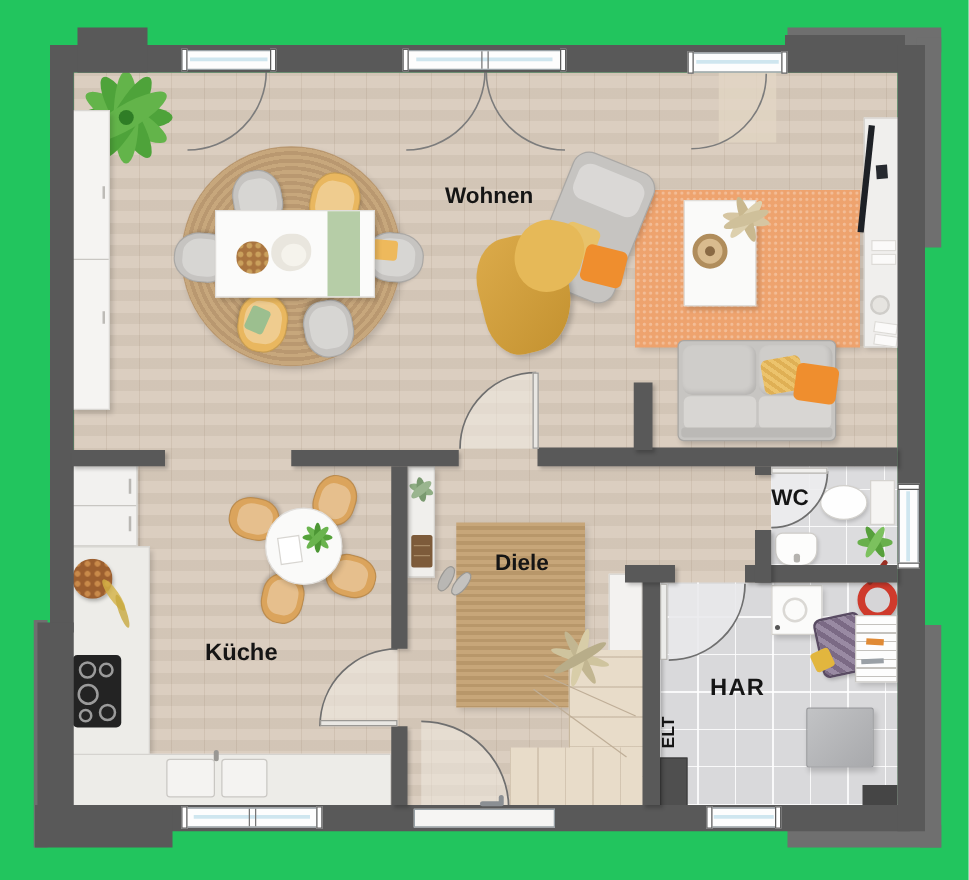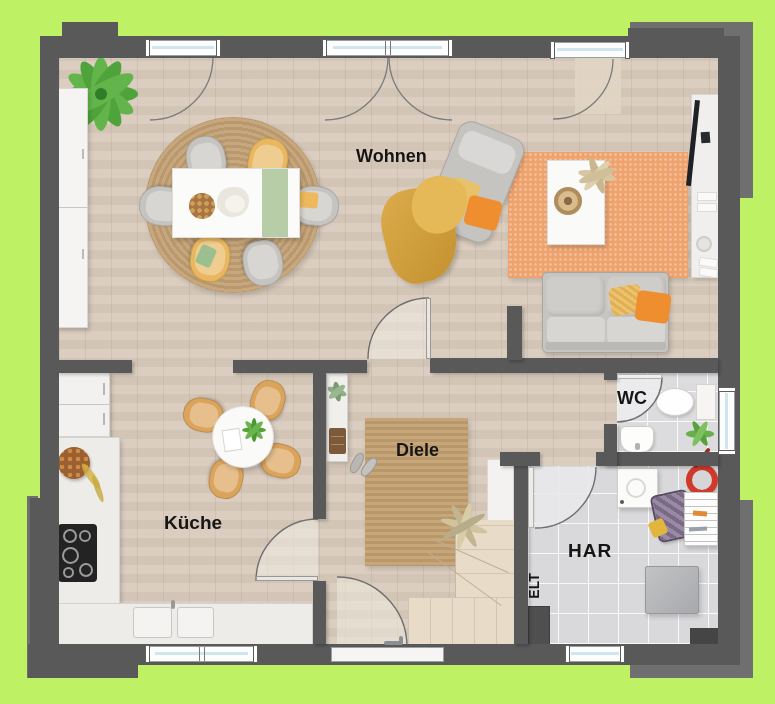--- a/index.html
+++ b/index.html
@@ -1,16 +1,16 @@
 <!DOCTYPE html>
 <html style="--wall: #595959; --wallLight: #6f6f6f; --wood: #d9cbbc; --tile: #d9d9db; --jute: #c2a176; --rugOrange: #eea36e; --counter: #edece8; --sofa: #c7c5c2; --yellow: #e9b75f; --orange: #ef8e2e; --green: #55a23a; --woodChair: #dba45c; --red: #cf3a2c; --stair: #e8dcc9;"><head>
 <meta charset="utf-8">
 <style>
   html,body{margin:0;padding:0;background:#fff;}
-  #plan{position:relative;width:775px;height:704px;background:#bef264;overflow:hidden;
+  #plan{position:relative;width:775px;height:704px;background:#22c55e;overflow:hidden;
         font-family:"Liberation Sans", sans-serif;}
   .a{position:absolute;}
   .wall{position:absolute;background:var(--wall,#595959);}
   .iwall{position:absolute;background:var(--wall,#595959);box-shadow:2px 2px 3px rgba(0,0,0,.22);}
   .band{position:absolute;background:var(--wallLight,#6f6f6f);}
   .wood{position:absolute;background:var(--wood,#d9cbbc);
         background-image:repeating-linear-gradient(90deg,rgba(130,105,80,.12) 0 1px,rgba(0,0,0,0) 1px 26px),
         repeating-linear-gradient(0deg,rgba(255,255,255,.06) 0 9px,rgba(0,0,0,0.03) 9px 18px);}
   .tile{position:absolute;background:var(--tile,#d9d9db);
         background-image:repeating-linear-gradient(90deg,rgba(255,255,255,.85) 0 1px,rgba(0,0,0,0) 1px 30px),

